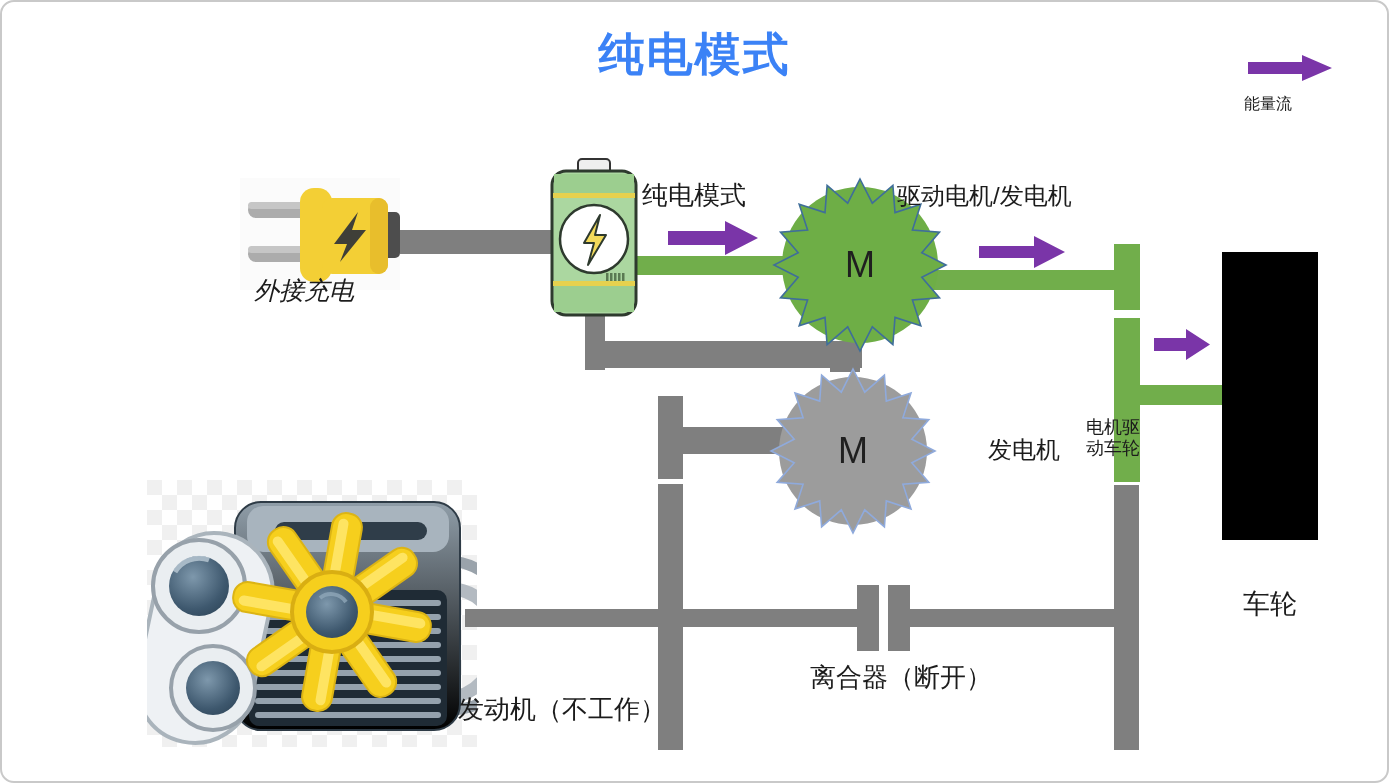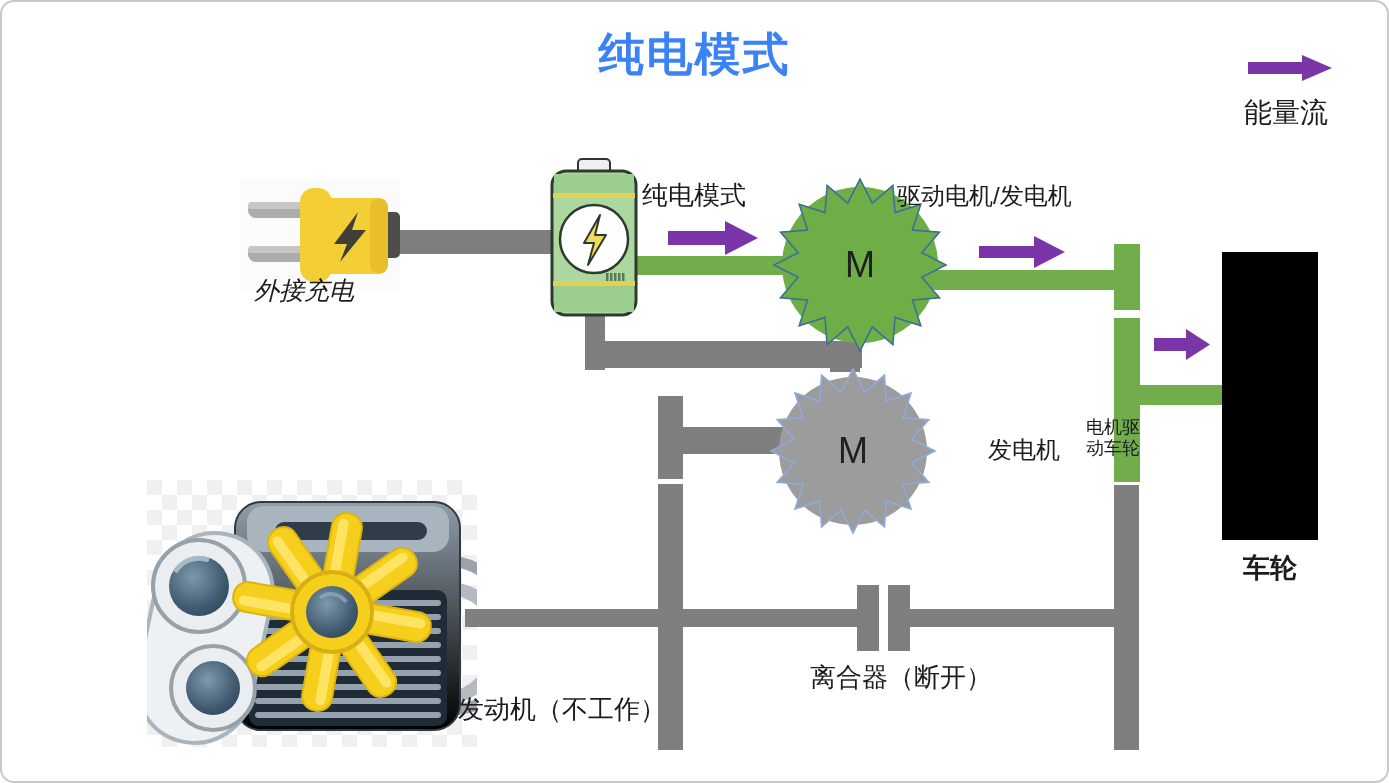--- a/index.html
+++ b/index.html
@@ -187,26 +187,26 @@
     <polygon class="arrow-shape" points="0,10 55,10 55,0 86,16 55,32 55,22 0,22"></polygon>
   </svg>
   <svg class="abs" style="left:1152px;top:327px;" width="56" height="31" viewBox="0 0 56 31">
     <polygon class="arrow-shape" points="0,9 32,9 32,0 56,15.5 32,31 32,22 0,22"></polygon>
   </svg>
   <svg class="abs" style="left:1246px;top:53px;" width="84" height="26" viewBox="0 0 84 26">
     <polygon class="arrow-shape" points="0,7 54,7 54,0 84,13 54,26 54,19 0,19"></polygon>
   </svg>
 
   <div class="title">纯电模式</div>
-  <div class="label" style="left:1242px;top:92px;font-size:28px;">能量流</div>
+  <div class="label" style="left:1242px;top:92px;font-size:16px;">能量流</div>
   <div class="label" style="left:252px;top:272px;font-size:25px;font-style:italic;">外接充电</div>
   <div class="label" style="left:640px;top:176px;font-size:26px;">纯电模式</div>
   <div class="label" style="left:895px;top:178px;font-size:24px;">驱动电机/发电机</div>
   <div class="label" style="left:948px;top:432px;font-size:24px;margin-left:38px;">发电机</div>
   <div class="note" style="left:1084px;top:415px;">
     <div>电机驱</div>
     <div>动车轮</div>
   </div>
-  <div class="label" style="left:1220px;top:548px;width:96px;text-align:center;font-size:27px;font-weight:bold;">车轮</div>
+  <div class="label" style="left:1220px;top:584px;width:96px;text-align:center;font-size:27px;">车轮</div>
   <div class="label" style="left:456px;top:690px;font-size:26px;">发动机（不工作）</div>
   <div class="label" style="left:808px;top:658px;font-size:26px;">离合器（断开）</div>
 
 </div>
 
 </body></html>

